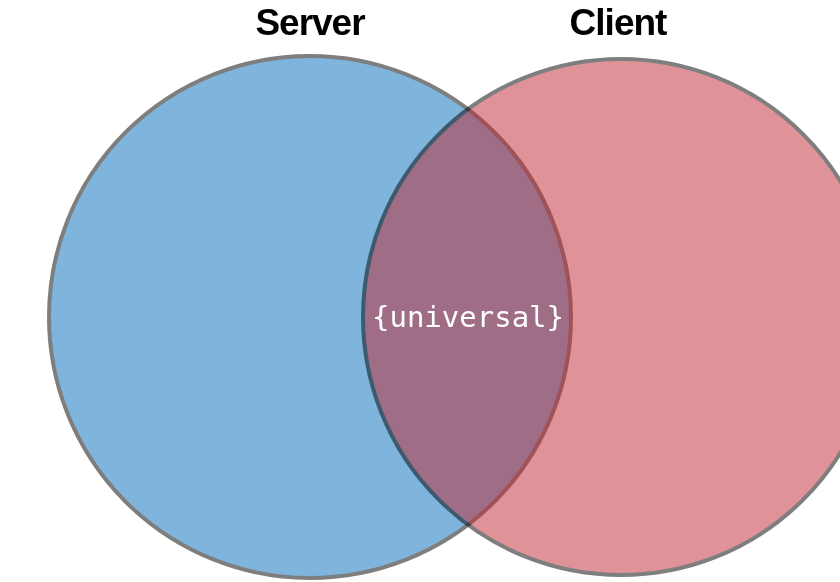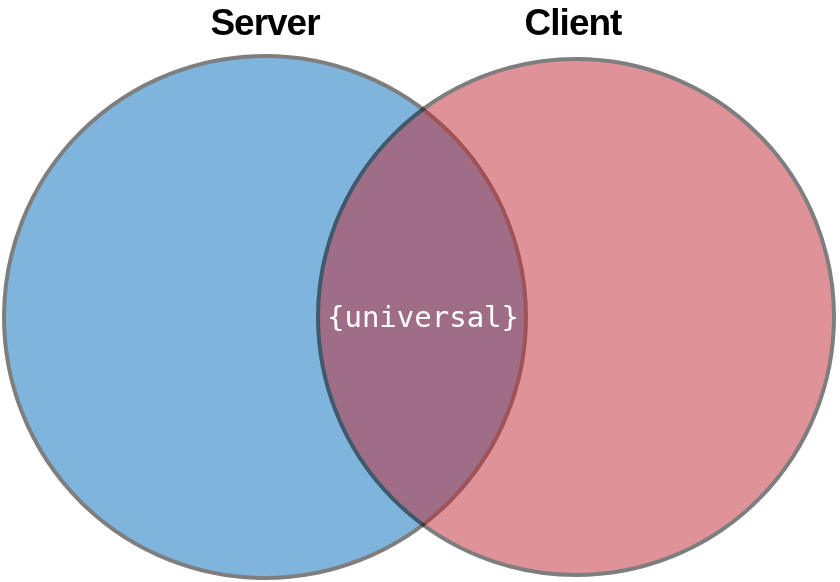--- a/index.html
+++ b/index.html
@@ -9,20 +9,21 @@
     width: 840px;
     height: 582px;
     overflow: hidden;
     font-family: "Liberation Sans", sans-serif;
   }
   .stage {
     position: relative;
     width: 735px;
     height: 582px;
     background: #ffffff;
+    padding-left: 45px;
   }
   svg { display: block; }
   .venn-circle {
     opacity: 0.5;
     stroke-width: 4px;
   }
   .title-label {
     font-family: "Liberation Sans", sans-serif;
     font-weight: bold;
     font-size: 37px;

